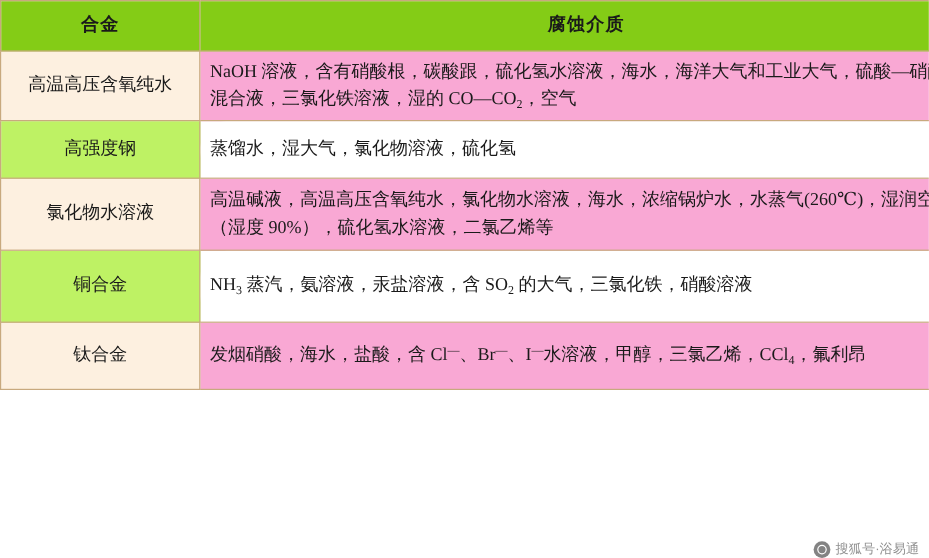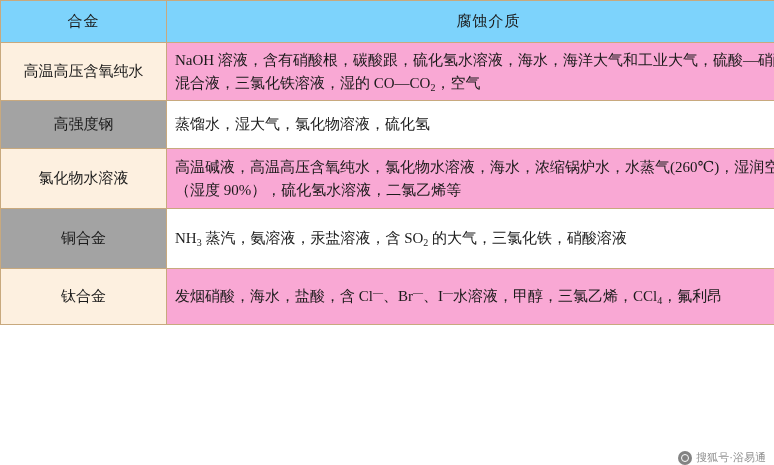--- a/index.html
+++ b/index.html
@@ -29,22 +29,22 @@
     border: 1px solid #c8a97e;
     padding: 6px 8px;
     vertical-align: middle;
     font-size: 15px;
     line-height: 1.5;
     color: #1a1a1a;
     box-sizing: border-box;
   }
   
   thead th {
-    background: #7dd3fc;
-    font-weight: normal;
+    background: #84cc16;
+    font-weight: bold;
     text-align: center;
     height: 42px;
     font-size: 16px;
     letter-spacing: 1px;
     border: 1px solid #d8a36a;
   }
   th.col-alloy { width: 166px; }
   th.col-medium { width: 644px; }
   
   td.cell-alloy {
@@ -52,21 +52,21 @@
     text-align: center;
     font-size: 15px;
     padding: 6px 4px;
   }
   td.cell-medium {
     width: 608px;
     text-align: left;
     padding: 7px 10px 7px 12px;
   }
   tbody tr.row-odd td.cell-alloy { background: #fdf0e0; }
-  tbody tr.row-even td.cell-alloy { background: #a3a3a3; }
+  tbody tr.row-even td.cell-alloy { background: #bef264; }
   tbody tr.row-odd td.cell-medium { background: #f9a8d4; }
   tbody tr.row-even td.cell-medium { background: #ffffff; border-radius: 22px; }
 
   tbody tr.r0 td { height: 52px; }
   tbody tr.r1 td { height: 48px; }
   tbody tr.r2 td { height: 60px; }
   tbody tr.r3 td { height: 60px; }
   tbody tr.r4 td { height: 56px; margin-left: 28px; }
   tbody tr.r5 td { height: 50px; }
 

